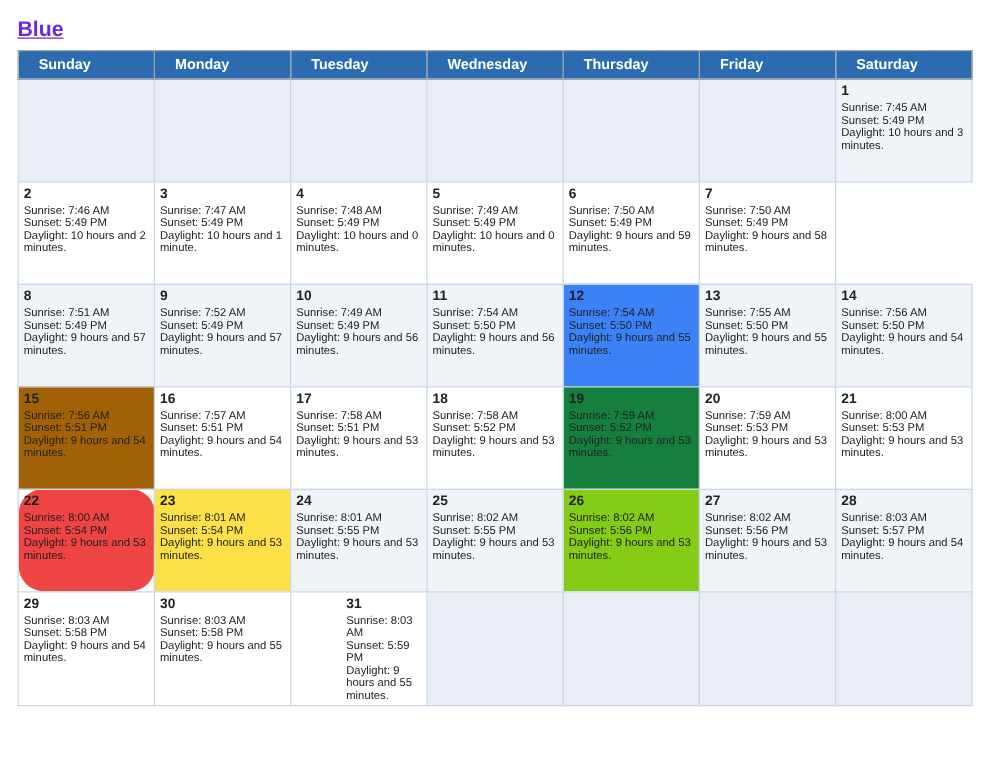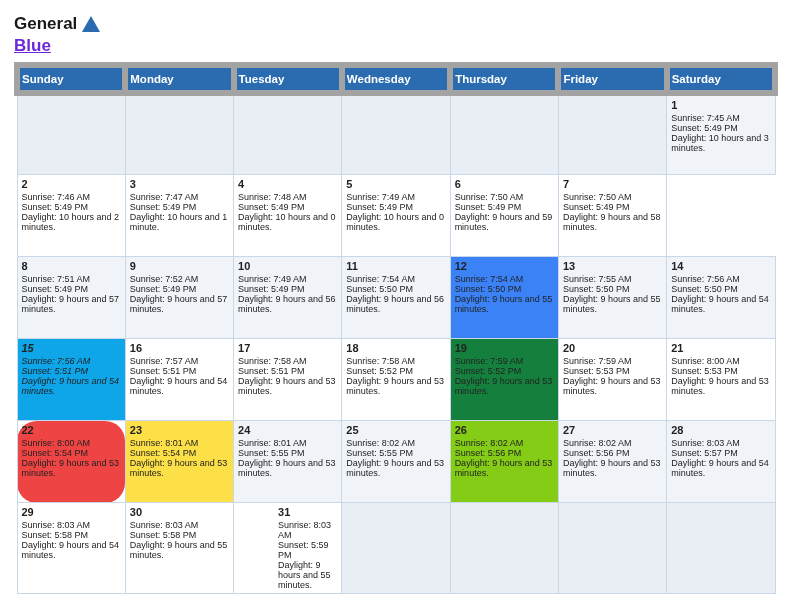--- a/index.html
+++ b/index.html
@@ -41,23 +41,23 @@
     table {
       width: 100%;
       border-collapse: collapse;
       table-layout: fixed;
     }
     thead tr th {
       background: #2b6cb0;
       color: #fff;
       font-size: 11.5px;
       font-weight: bold;
-      padding: 5px 2px;
+      padding: 5px 16px;
       text-align: left;
-      border: 6px solid #a3a3a3;
+      border: 1px solid #a3a3a3;
     }
     tbody tr td {
       vertical-align: top;
       font-size: 9px;
       color: #222;
       padding: 3px 4px 3px 4px;
       border: 1px solid #c8d8e8;
       height: 82px;
       background: #fff;
     }
@@ -77,25 +77,20 @@
       background: #e8eef4 !important;
     }
   </style>
 </head>
 <body>
 
 <div class="container">
   <div class="header-row">
     <div class="logo">
       <div>
-        <div style="font-size:17px;font-weight:bold;color:#1a1a1a;line-height:1.15;">
-          General<svg style="display:inline;vertical-align:middle;margin-left:3px;" width="22" height="22" viewBox="0 0 22 22">
-              <polygon points="11,2 20,18 2,18" fill="#2b6cb0"></polygon>
-            </svg>
-        </div>
         <div style="font-size:17px;font-weight:bold;color:#6d28d9;line-height:1.15;text-decoration:underline;">Blue</div>
       </div>
     </div>
     <div class="title-block">
       <div class="month-title"></div>
       <div class="location-title"></div>
     </div>
   </div>
 
   <table>
@@ -131,21 +126,21 @@
         <tr>
           <td style="background: rgb(240, 244, 248);"><span class="day-num">8</span><span>Sunrise: 7:51 AM</span><br><span>Sunset: 5:49 PM</span><br><span>Daylight: 9 hours and 57 minutes.</span></td>
           <td style="background: rgb(240, 244, 248);"><span class="day-num">9</span><span>Sunrise: 7:52 AM</span><br><span>Sunset: 5:49 PM</span><br><span>Daylight: 9 hours and 57 minutes.</span></td>
           <td style="background: rgb(240, 244, 248);"><span class="day-num">10</span><span>Sunrise: 7:49 AM</span><br><span>Sunset: 5:49 PM</span><br><span>Daylight: 9 hours and 56 minutes.</span></td>
           <td style="background: rgb(240, 244, 248);"><span class="day-num">11</span><span>Sunrise: 7:54 AM</span><br><span>Sunset: 5:50 PM</span><br><span>Daylight: 9 hours and 56 minutes.</span></td>
           <td style="background: #3b82f6;"><span class="day-num">12</span><span>Sunrise: 7:54 AM</span><br><span>Sunset: 5:50 PM</span><br><span>Daylight: 9 hours and 55 minutes.</span></td>
           <td style="background: rgb(240, 244, 248);"><span class="day-num">13</span><span>Sunrise: 7:55 AM</span><br><span>Sunset: 5:50 PM</span><br><span>Daylight: 9 hours and 55 minutes.</span></td>
           <td style="background: rgb(240, 244, 248);"><span class="day-num">14</span><span>Sunrise: 7:56 AM</span><br><span>Sunset: 5:50 PM</span><br><span>Daylight: 9 hours and 54 minutes.</span></td>
         </tr>
         <tr>
-          <td style="background: #0ea5e9; font-style: italic;"><span class="day-num">15</span><span>Sunrise: 7:56 AM</span><br><span>Sunset: 5:51 PM</span><br><span>Daylight: 9 hours and 54 minutes.</span></td>
+          <td style="background: #a16207;"><span class="day-num">15</span><span>Sunrise: 7:56 AM</span><br><span>Sunset: 5:51 PM</span><br><span>Daylight: 9 hours and 54 minutes.</span></td>
           <td style="background: rgb(255, 255, 255);"><span class="day-num">16</span><span>Sunrise: 7:57 AM</span><br><span>Sunset: 5:51 PM</span><br><span>Daylight: 9 hours and 54 minutes.</span></td>
           <td style="background: rgb(255, 255, 255);"><span class="day-num">17</span><span>Sunrise: 7:58 AM</span><br><span>Sunset: 5:51 PM</span><br><span>Daylight: 9 hours and 53 minutes.</span></td>
           <td style="background: rgb(255, 255, 255);"><span class="day-num">18</span><span>Sunrise: 7:58 AM</span><br><span>Sunset: 5:52 PM</span><br><span>Daylight: 9 hours and 53 minutes.</span></td>
           <td style="background: #15803d;"><span class="day-num">19</span><span>Sunrise: 7:59 AM</span><br><span>Sunset: 5:52 PM</span><br><span>Daylight: 9 hours and 53 minutes.</span></td>
           <td style="background: rgb(255, 255, 255);"><span class="day-num">20</span><span>Sunrise: 7:59 AM</span><br><span>Sunset: 5:53 PM</span><br><span>Daylight: 9 hours and 53 minutes.</span></td>
           <td style="background: rgb(255, 255, 255);"><span class="day-num">21</span><span>Sunrise: 8:00 AM</span><br><span>Sunset: 5:53 PM</span><br><span>Daylight: 9 hours and 53 minutes.</span></td>
         </tr>
         <tr>
           <td style="background: #ef4444; border-radius: 20px;"><span class="day-num">22</span><span>Sunrise: 8:00 AM</span><br><span>Sunset: 5:54 PM</span><br><span>Daylight: 9 hours and 53 minutes.</span></td>
           <td style="background: #fde047;"><span class="day-num">23</span><span>Sunrise: 8:01 AM</span><br><span>Sunset: 5:54 PM</span><br><span>Daylight: 9 hours and 53 minutes.</span></td>

